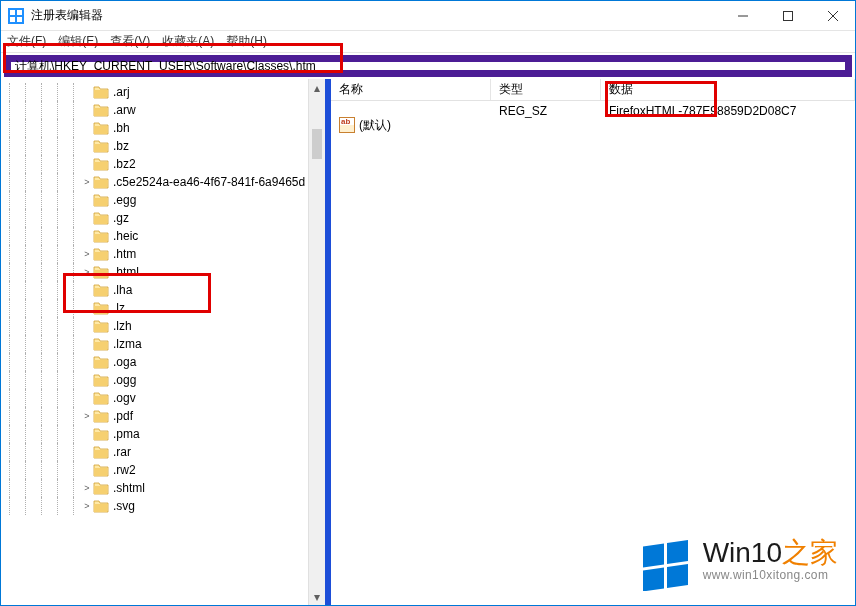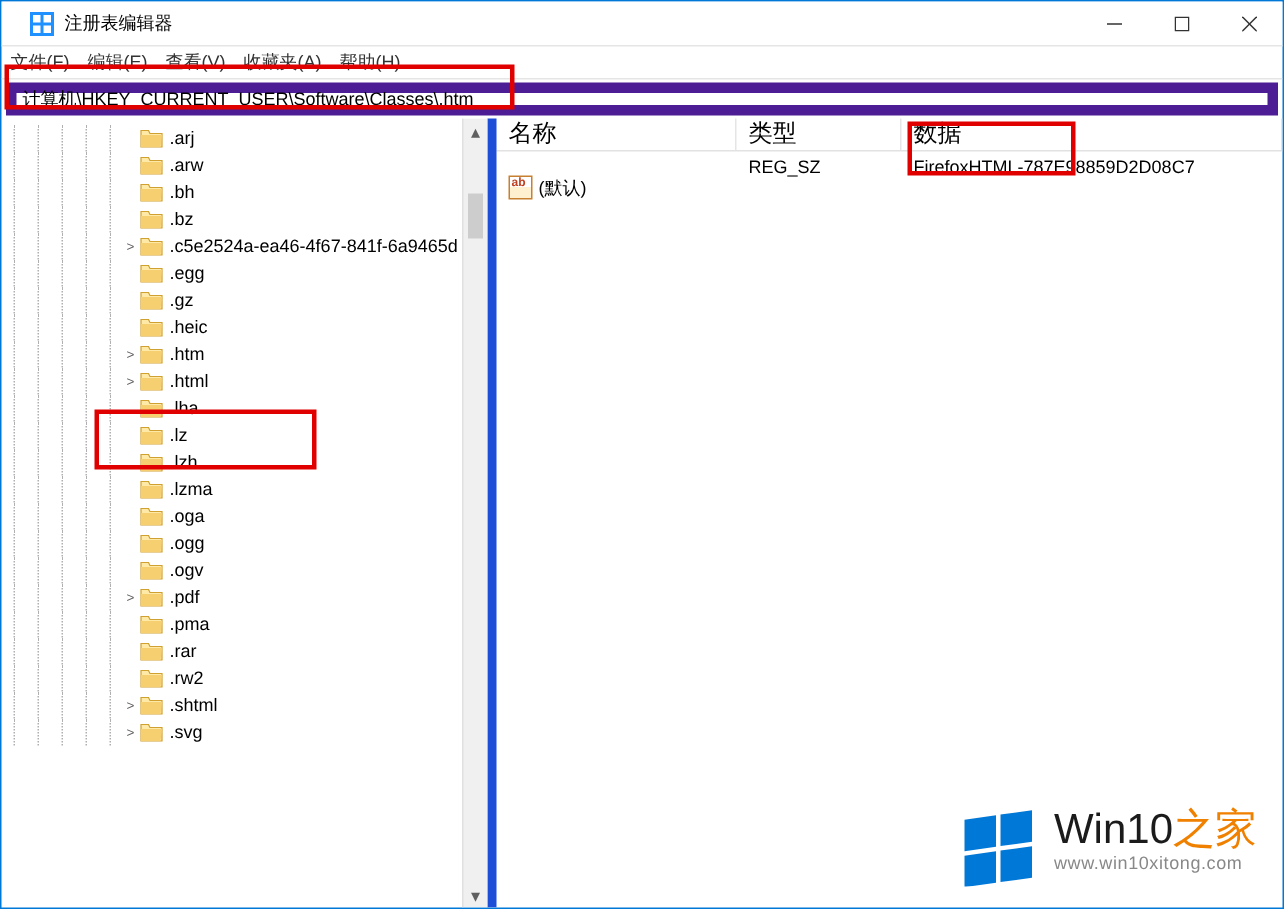--- a/index.html
+++ b/index.html
@@ -12,21 +12,20 @@
   overflow: hidden;
   position: relative;
   border: 1px solid #0078d7;
 }
 .titlebar {
   height: 30px;
   display: flex;
   align-items: center;
   background: #ffffff;
   border-bottom: 1px solid #e5e5e5;
-  padding-left: 12px;
 }
 .titlebar .app-icon {
   width: 16px; height: 16px;
   margin: 0 7px;
   display: inline-flex;
   align-items: center;
   justify-content: center;
 }
 .titlebar .title { font-size: 12px; color: #000; }
 .win-controls { margin-left: auto; display: flex; }
@@ -129,21 +128,21 @@
   display: inline-block;
 }
 .folder-icon svg { width: 16px; height: 14px; display: block; }
 .tree-label { font-size: 12px; color: #000; }
 .list-pane { flex: 1; display: flex; flex-direction: column; }
 .list-header {
   display: flex;
   height: 22px;
   align-items: center;
   border-bottom: 1px solid #e2e2e2;
-  font-size: 16px;
+  font-size: 12px;
   color: #000;
 }
 .list-header .col {
   padding: 0 8px;
   border-right: 1px solid #e5e5e5;
   height: 100%;
   display: flex;
   align-items: center;
 }
 .col-name { width: 160px; }
@@ -314,20 +313,37 @@
           <span class="tree-label">.bz</span>
         </div>
         <div class="tree-item">
           <span class="tree-lines">
             <span class="line"></span>
             <span class="line"></span>
             <span class="line"></span>
             <span class="line"></span>
             <span class="line"></span>
           </span>
+          <span class="caret"></span>
+          <span class="folder-icon">
+            <svg viewBox="0 0 16 14">
+              <path d="M1 3 L1 13 L15 13 L15 4 L7 4 L6 2 L1 2 Z" fill="#ffe9a6" stroke="#d0a030" stroke-width="0.8"></path>
+              <path d="M1 5 L15 5 L14 13 L1 13 Z" fill="#f6d070"></path>
+            </svg>
+          </span>
+          <span class="tree-label">.bz2</span>
+        </div>
+        <div class="tree-item">
+          <span class="tree-lines">
+            <span class="line"></span>
+            <span class="line"></span>
+            <span class="line"></span>
+            <span class="line"></span>
+            <span class="line"></span>
+          </span>
           <span class="caret">&gt;</span>
           <span class="folder-icon">
             <svg viewBox="0 0 16 14">
               <path d="M1 3 L1 13 L15 13 L15 4 L7 4 L6 2 L1 2 Z" fill="#ffe9a6" stroke="#d0a030" stroke-width="0.8"></path>
               <path d="M1 5 L15 5 L14 13 L1 13 Z" fill="#f6d070"></path>
             </svg>
           </span>
           <span class="tree-label">.c5e2524a-ea46-4f67-841f-6a9465d</span>
         </div>
         <div class="tree-item">

